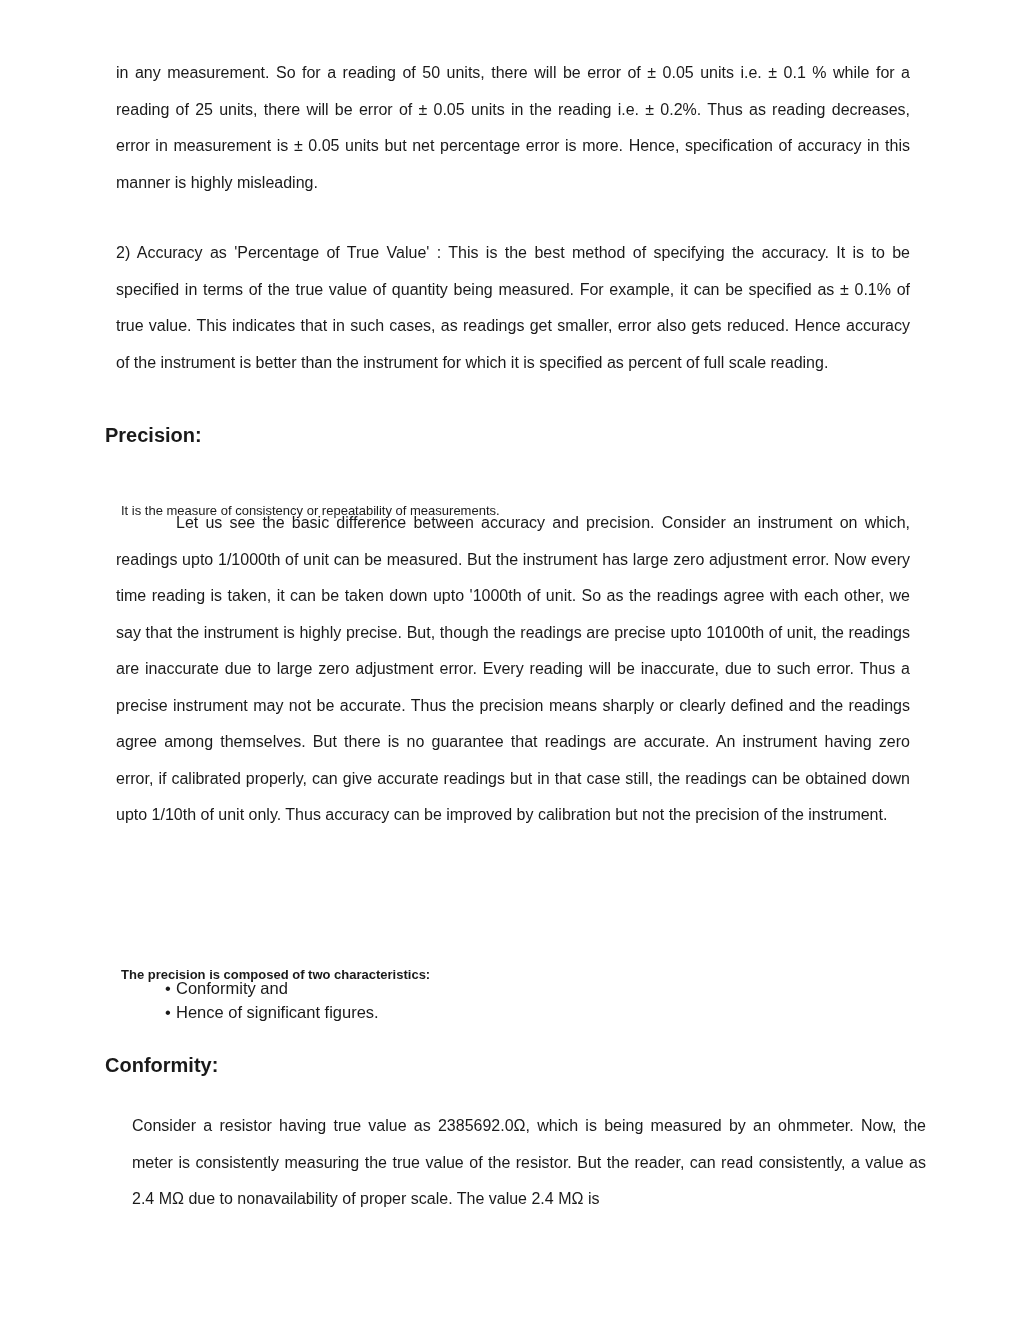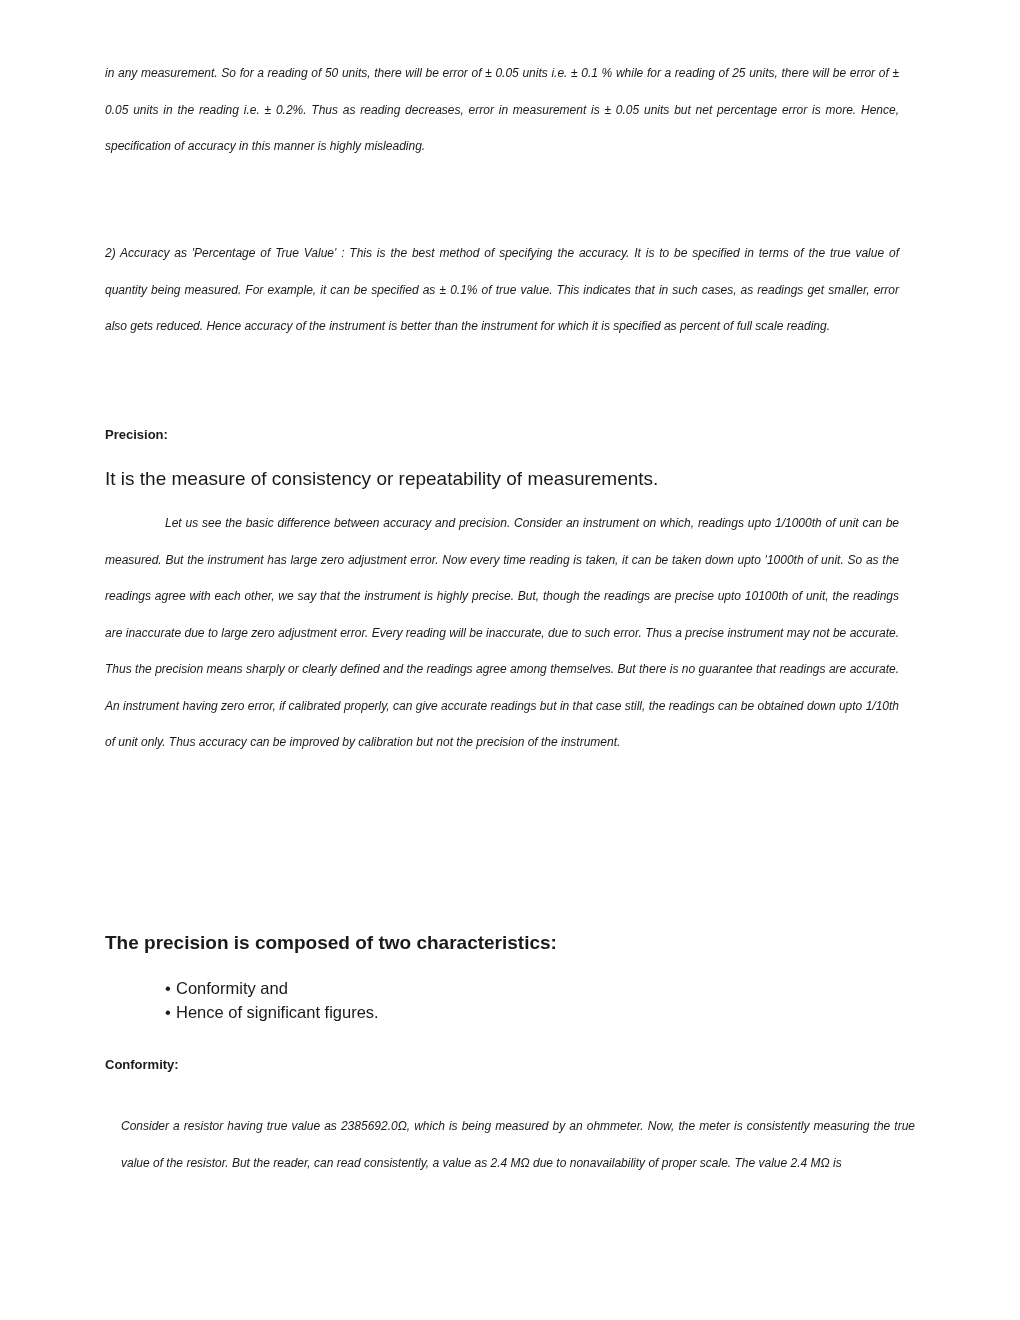--- a/index.html
+++ b/index.html
@@ -1,22 +1,22 @@
 <!DOCTYPE html>
 <html><head>
 <meta charset="utf-8">
 <style>
   html, body { margin: 0; padding: 0; background: #ffffff; }
   body { width: 1020px; height: 1320px; position: relative; overflow: hidden;
          font-family: "Liberation Sans", "DejaVu Sans", sans-serif; color: #1a1a1a; }
   .page { position: absolute; left: 105px; top: 0; width: 794px; }
-  .block { position: absolute; left: 0; width: 794px; font-size: 12px; line-height: 36.5px; font-style: italic; }
+  .block { position: absolute; left: 11px; width: 794px; font-size: 16px; line-height: 36.5px; }
   .just { text-align: justify; text-align-last: left; }
-  .heading { position: absolute; left: 0; font-size: 13px; font-weight: bold; line-height: 20px; }
-  .single { position: absolute; left: 0; font-size: 19px; line-height: 20px; white-space: nowrap; }
+  .heading { position: absolute; left: 0; font-size: 20px; font-weight: bold; line-height: 20px; }
+  .single { position: absolute; left: 16px; font-size: 13px; line-height: 20px; white-space: nowrap; margin-top: 32px; }
   .indent { text-indent: 60px; }
   .bullets { position: absolute; left: 60px; font-size: 16.5px; line-height: 24px; margin: 0; padding: 0; list-style: none; }
   .bullets li { position: relative; padding-left: 11px; white-space: nowrap; }
   .bullets li .dot { position: absolute; left: 0; top: 0; }
 </style>
 </head>
 <body>
 
 <div class="page">
 

